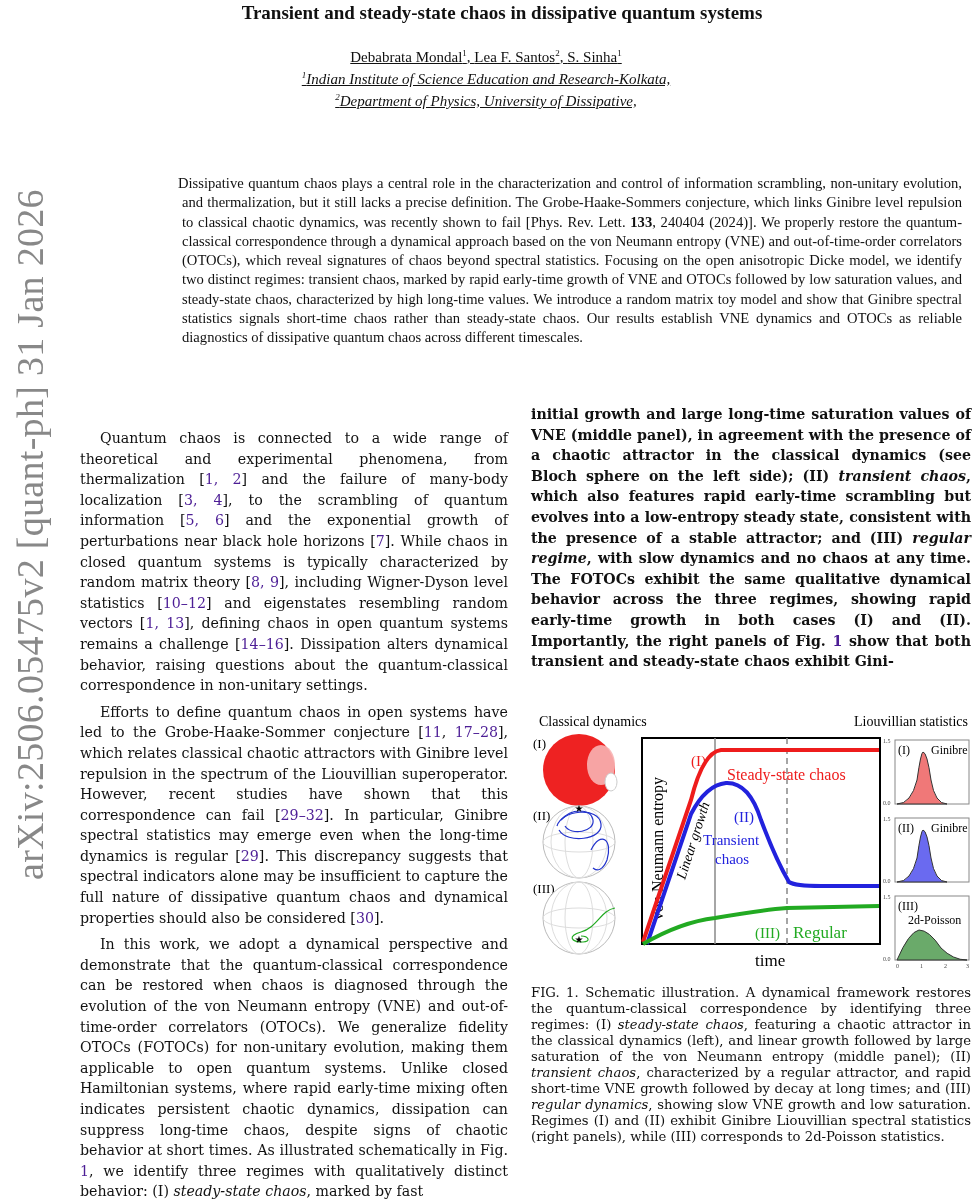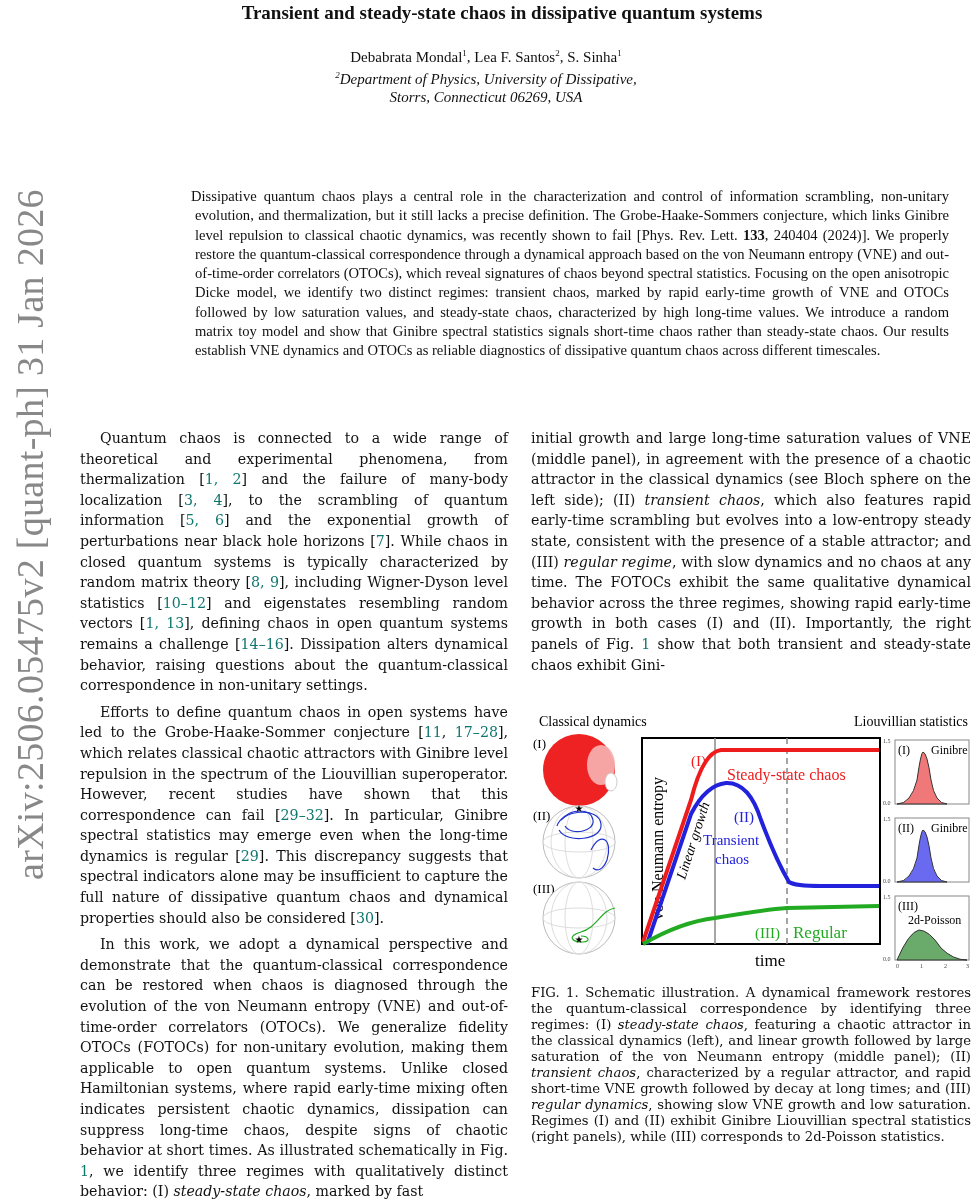--- a/index.html
+++ b/index.html
@@ -1,54 +1,54 @@
 <!DOCTYPE html>
 <html><head>
 <meta charset="utf-8">
 <style>
   html, body { margin:0; padding:0; background:#fff; }
   body { width:972px; height:1200px; position:relative; overflow:hidden;
          font-family:"DejaVu Serif","Liberation Serif",serif; color:#111; }
   .title { position:absolute; top:2px; left:0; width:972px; text-align:center;
            font-family:"Liberation Serif",serif; font-weight:bold; font-size:19px;margin-left:16px; }
   .authors { position:absolute; top:44px; left:0; width:972px; text-align:center;
-             font-family:"Liberation Serif",serif; font-size:15px; line-height:18px; }
+             font-family:"Liberation Serif",serif; font-size:15px; line-height:18px;text-decoration:underline; }
   .authors .aff { font-style:italic; }
   sup { font-size:9px; }
   .abstract { position:absolute; top:174px; left:182px; width:780px;
               font-family:"Liberation Serif",serif; font-size:14.6px; line-height:19.3px;
               text-align:justify; text-indent:0; }
-  .abstract p { margin:13px; text-indent:-4px; }
+  .abstract p { margin:0; text-indent:-4px; }
   .sidebar-stamp { position:absolute; left:8px; top:880px; transform-origin:0 0;
                    transform:rotate(-90deg); font-family:"Liberation Serif",serif;
                    font-size:38px; color:#888; white-space:nowrap; letter-spacing:0.3px; }
   .col { position:absolute; font-family:"DejaVu Serif",serif; font-size:14.2px;
          line-height:20.6px; text-align:justify; }
   .col p { margin:0 0 6px 0; text-indent:20px; hyphens:auto; }
   .left-col { left:80px; top:428px; width:428px; }
-  .right-col { left:531px; top:428px; width:440px; }
+  .right-col { left:531px; top:404px; width:440px;font-weight:bold; }
   .right-col p { text-indent:0; }
-  .ref { color:#0f766e; }
+  .ref { color:#4c1d95; }
   .caption { position:absolute; left:531px; top:985px; width:440px;
              font-family:"DejaVu Serif",serif; font-size:13.2px; line-height:16px;
              text-align:justify; }
   .figure { position:absolute; left:531px; top:710px; width:440px; height:262px; }
 </style>
 </head>
 <body>
 
 <div class="title">Transient and steady-state chaos in dissipative quantum systems</div>
 <div class="authors">
   <div>
     <span>Debabrata Mondal</span><sup>1</sup>,
     <span>Lea F. Santos</span><sup>2</sup>,
     <span>S. Sinha</span><sup>1</sup>
   </div>
+  <div class="aff"><sup>1</sup><span>Indian Institute of Science Education and Research-Kolkata,</span></div>
   <div class="aff"><sup>2</sup><span>Department of Physics, University of Dissipative,</span></div>
-  <div class="aff">Storrs, Connecticut 06269, USA</div>
 </div>
 
 <div class="sidebar-stamp">arXiv:2506.05475v2  [quant-ph]  31 Jan 2026</div>
 
 <div class="abstract">
   <p><span>Dissipative quantum chaos plays a central role in the characterization and control of information scrambling, non-unitary evolution, and thermalization, but it still lacks a precise definition. The Grobe-Haake-Sommers conjecture, which links Ginibre level repulsion to classical chaotic dynamics, was recently shown to fail [Phys. Rev. Lett. </span><b>133</b><span>, 240404 (2024)]. We properly restore the quantum-classical correspondence through a dynamical approach based on the von Neumann entropy (VNE) and out-of-time-order correlators (OTOCs), which reveal signatures of chaos beyond spectral statistics. Focusing on the open anisotropic Dicke model, we identify two distinct regimes: transient chaos, marked by rapid early-time growth of VNE and OTOCs followed by low saturation values, and steady-state chaos, characterized by high long-time values. We introduce a random matrix toy model and show that Ginibre spectral statistics signals short-time chaos rather than steady-state chaos. Our results establish VNE dynamics and OTOCs as reliable diagnostics of dissipative quantum chaos across different timescales.</span></p>
 </div>
 
 <div class="col left-col">
   <p><span>Quantum chaos is connected to a wide range of theoretical and experimental phenomena, from thermalization </span><span>[</span><span class="ref">1, 2</span><span>] and the failure of many-body localization [</span><span class="ref">3, 4</span><span>], to the scrambling of quantum information [</span><span class="ref">5, 6</span><span>] and the exponential growth of perturbations near black hole horizons [</span><span class="ref">7</span><span>]. While chaos in closed quantum systems is typically characterized by random matrix theory [</span><span class="ref">8, 9</span><span>], including Wigner-Dyson level statistics [</span><span class="ref">10–12</span><span>] and eigenstates resembling random vectors [</span><span class="ref">1, 13</span><span>], defining chaos in open quantum systems remains a challenge [</span><span class="ref">14–16</span><span>]. Dissipation alters dynamical behavior, raising questions about the quantum-classical correspondence in non-unitary settings.</span></p>

